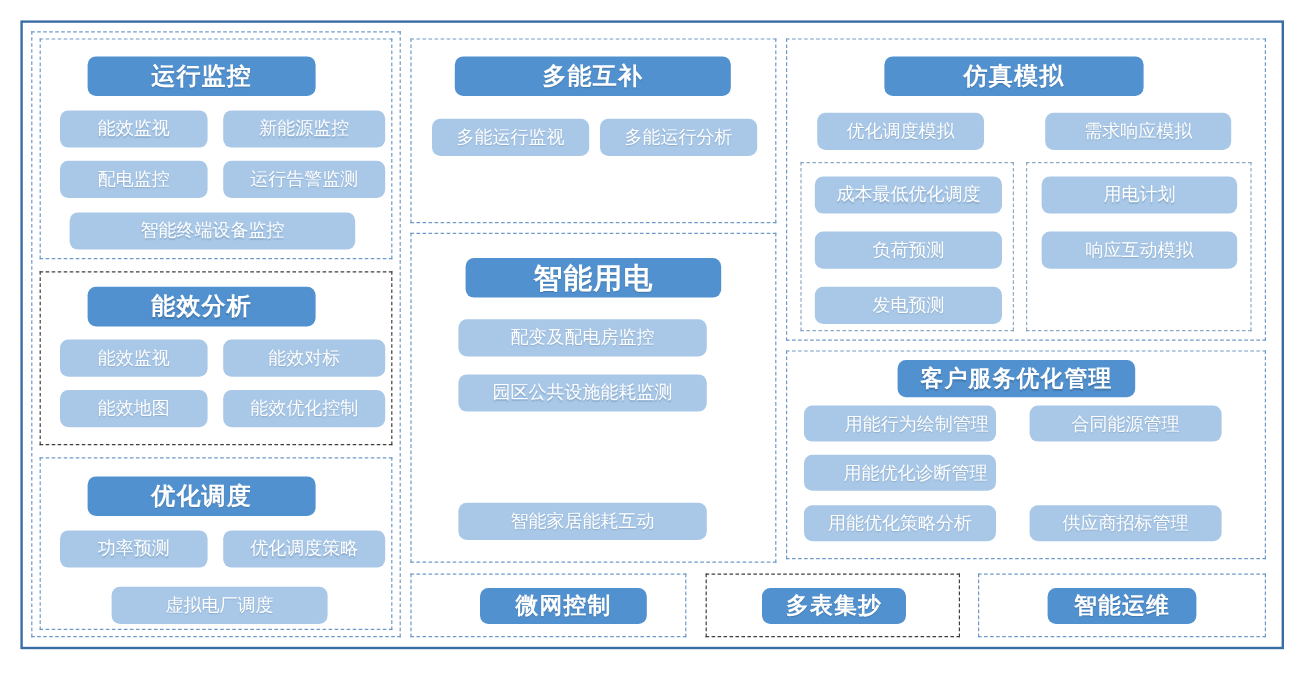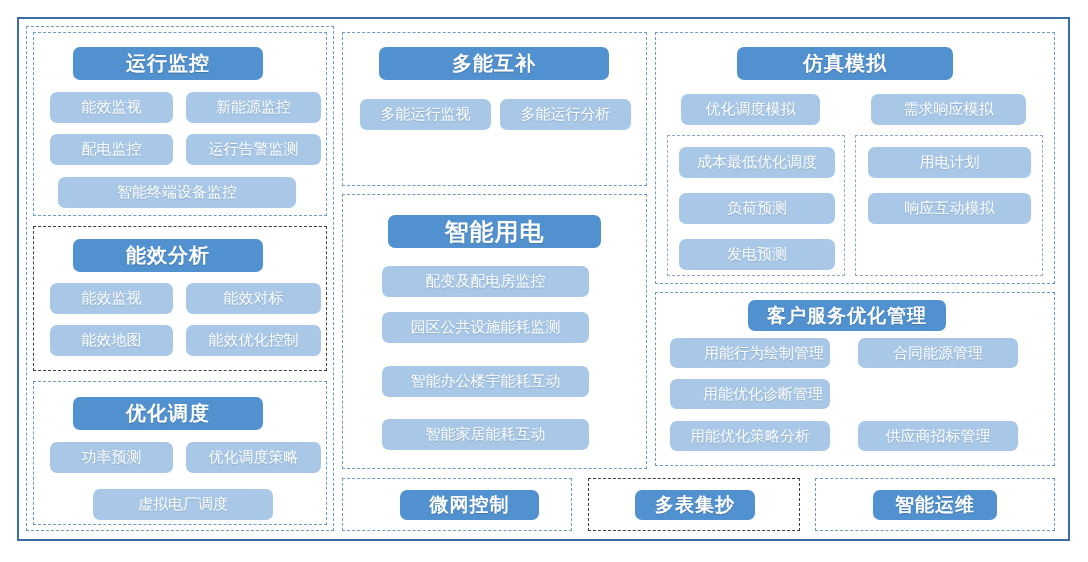--- a/index.html
+++ b/index.html
@@ -84,21 +84,20 @@
 
   <div class="group dash-blue" style="left:342px;top:32px;width:305px;height:154px;"></div>
   <div class="hdr" style="left:379px;top:47px;width:230px;height:33px;font-size:20px;">多能互补</div>
   <div class="tile" style="left:360px;top:99px;width:131px;height:31px;font-size:15px;">多能运行监视</div>
   <div class="tile" style="left:500px;top:99px;width:131px;height:31px;font-size:15px;">多能运行分析</div>
 
   <div class="group dash-blue" style="left:342px;top:194px;width:305px;height:275px;"></div>
   <div class="hdr" style="left:388px;top:215px;width:213px;height:33px;font-size:24px;">智能用电</div>
   <div class="tile" style="left:382px;top:266px;width:207px;height:31px;font-size:15px;">配变及配电房监控</div>
   <div class="tile" style="left:382px;top:312px;width:207px;height:31px;font-size:15px;">园区公共设施能耗监测</div>
-  <div class="tile" style="left:382px;top:366px;width:207px;height:31px;font-size:15px;">智能办公楼宇能耗互动</div>
   <div class="tile" style="left:382px;top:419px;width:207px;height:31px;font-size:15px;">智能家居能耗互动</div>
 
   <div class="group dash-blue" style="left:342px;top:478px;width:230px;height:53px;"></div>
   <div class="hdr" style="left:400px;top:490px;width:139px;height:30px;font-size:19px;">微网控制</div>
 
   <div class="group dash-dark" style="left:588px;top:478px;width:212px;height:53px;"></div>
   <div class="hdr" style="left:635px;top:490px;width:120px;height:30px;font-size:19px;">多表集抄</div>
 
   <div class="group dash-blue" style="left:815px;top:478px;width:240px;height:53px;"></div>
   <div class="hdr" style="left:873px;top:490px;width:124px;height:30px;font-size:19px;">智能运维</div>

